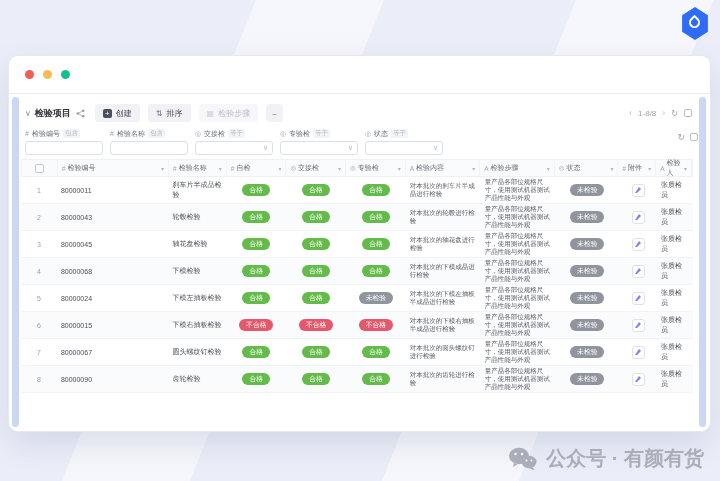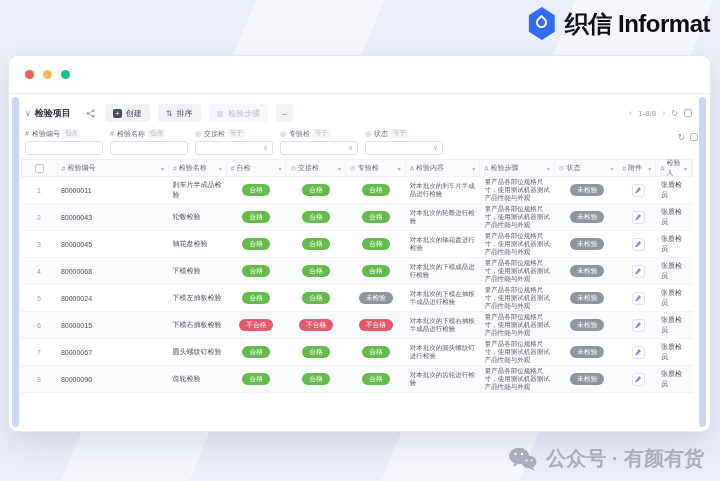--- a/index.html
+++ b/index.html
@@ -26,21 +26,21 @@
     padding-left:16px; border-radius:10px 10px 0 0; background:#fff; }
   .dot { width:9px; height:9px; border-radius:50%; margin-right:9px; }
   .app { position:absolute; left:0; right:0; top:39px; bottom:0; background:#fff;
     border-radius:0 0 10px 10px; overflow:hidden; }
   .strip { position:absolute; top:2px; bottom:4px; width:7px; background:#ccd7f6; border-radius:4px; }
   .strip.left { left:3px; } .strip.right { right:4px; }
   
   .toolbar { position:absolute; left:16px; right:18px; top:6px; height:24px;
     display:flex; align-items:center; }
   .caret { color:#8b8f99; font-size:8px; margin-right:4px; }
-  .view-title { font-size:9px; font-weight:700; color:#303339; margin-right:15px; }
+  .view-title { font-size:9px; font-weight:700; color:#303339; margin-right:5px; }
   .share-ico { margin-right:10px; display:flex; }
   .btn { height:18px; padding:0 8px; background:#f1f2f6; border-radius:3px; border:none;
     font-size:8px; color:#45484f; display:flex; align-items:center; gap:4px; margin-right:8px;
     font-family:inherit; }
   .btn .plus-box { width:9px; height:9px; background:#4b4f59; color:#fff; border-radius:2px;
     font-size:8px; line-height:9px; text-align:center; }
   .btn .g-ico { color:#6d717b; font-size:8px; }
   .btn.disabled { color:#bcbfc7; background:#f6f7fa; }
   .btn.disabled .g-ico { color:#cdd0d7; }
   .btn.more { padding:0 6px; color:#8b8f99; font-weight:700; }
@@ -87,21 +87,20 @@
   .watermark { position:absolute; right:16px; bottom:9px; display:flex; align-items:center;
     gap:9px; color:#a9aeb9; font-size:20px; font-weight:600; }
 </style>
 </head>
 <body>
 
 <div class="brand">
   <div class="brand-icon">
     <div class="drop"></div>
   </div>
-  <div class="brand-text">织信 Informat</div>
 </div>
 
 <div class="window">
   <div class="titlebar">
     <div class="dot" id="dot-close" style="background: rgb(242, 93, 88);"></div>
     <div class="dot" id="dot-min" style="background: rgb(245, 189, 79);"></div>
     <div class="dot" id="dot-max" style="background: rgb(23, 191, 143);"></div>
   </div>
   <div class="app">
     <div class="strip left"></div>

